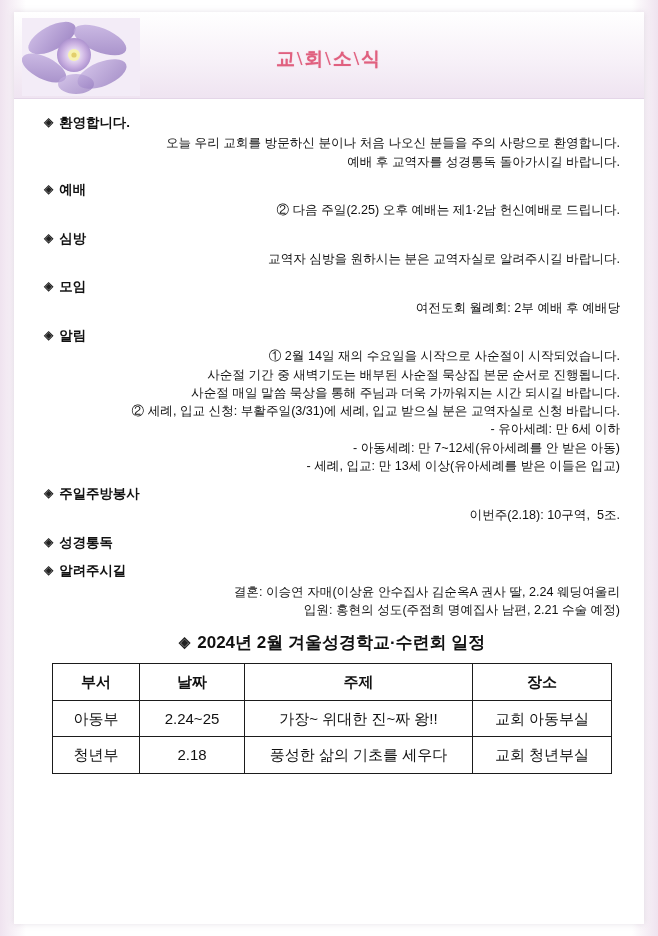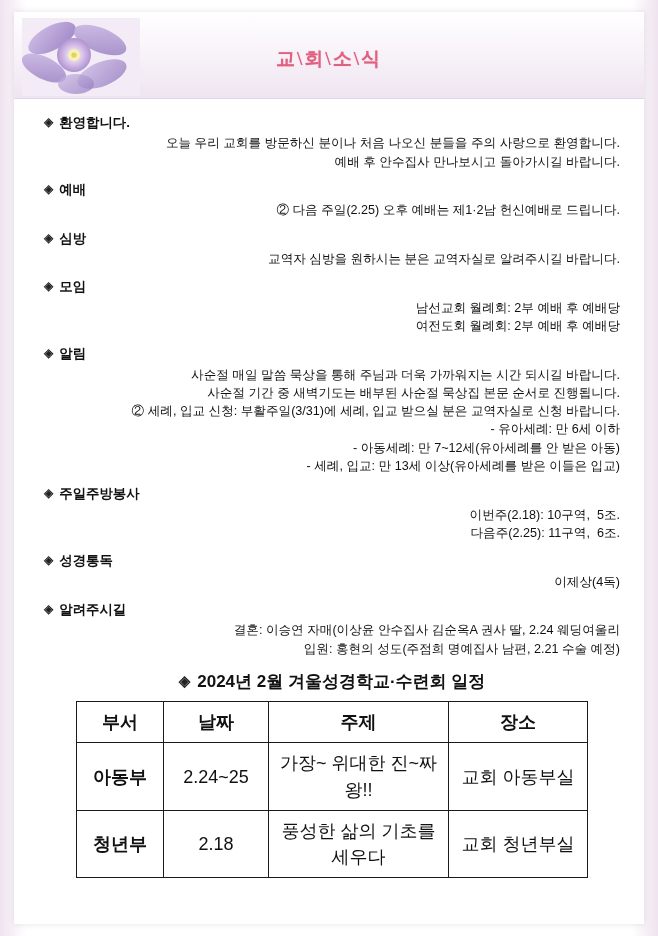--- a/index.html
+++ b/index.html
@@ -106,35 +106,35 @@
     gap: 7px;
     font-weight: bold;
     font-size: 17px;
     justify-content: center;
     margin: 12px 0 7px 0;
   }
   .sched-head .diamond { font-size: 15px; }
 
   table.sched {
     border-collapse: collapse;
-    width: 512px;
+    width: 560px;
     margin: 0 auto;
-    font-size: 18px;
+    font-size: 15px;
   }
   table.sched th, table.sched td {
     border: 1px solid #1b1b1b;
     padding: 7px 4px;
     text-align: center;
     vertical-align: middle;
   }
   table.sched th {
     font-weight: bold;
     background: #ffffff;
   }
-  table.sched td.col-dept { font-weight: bold; width: 78px; }
+  table.sched td.col-dept { font-weight: normal; width: 78px; }
   table.sched td.col-date { width: 96px; }
   table.sched td.col-place { width: 130px; }
   table.sched th.col-dept { width: 78px; }
   table.sched th.col-date { width: 96px; }
   table.sched th.col-place { width: 130px; margin-top: 28px; }
 </style>
 </head>
 <body>
 
 <div class="page">
@@ -169,21 +169,21 @@
 
       <div class="body-area">
 
         <div class="section">
           <div class="sec-head">
             <span class="diamond">◈</span>
             <span>환영합니다.</span>
           </div>
           <div class="sec-body">
             <div class="line">오늘 우리 교회를 방문하신 분이나 처음 나오신 분들을 주의 사랑으로 환영합니다.</div>
-            <div class="line">예배 후 안수집사 만나보시고 돌아가시길 바랍니다.</div>
+            <div class="line">예배 후 교역자를 성경통독 돌아가시길 바랍니다.</div>
           </div>
         </div>
 
         <div class="section">
           <div class="sec-head">
             <span class="diamond">◈</span>
             <span>예배</span>
           </div>
           <div class="sec-body">
             <div class="line indent1">② 다음 주일(2.25) 오후 예배는 제1·2남 헌신예배로 드립니다.</div>
@@ -199,58 +199,54 @@
             <div class="line">교역자 심방을 원하시는 분은 교역자실로 알려주시길 바랍니다.</div>
           </div>
         </div>
 
         <div class="section">
           <div class="sec-head">
             <span class="diamond">◈</span>
             <span>모임</span>
           </div>
           <div class="sec-body">
-            <div class="line">남선교회 월례회: 2부 예배 후 예배당</div>
             <div class="line">여전도회 월례회: 2부 예배 후 예배당</div>
           </div>
         </div>
 
         <div class="section">
           <div class="sec-head">
             <span class="diamond">◈</span>
             <span>알림</span>
           </div>
           <div class="sec-body">
+            <div class="line indent1">① 2월 14일 재의 수요일을 시작으로 사순절이 시작되었습니다.</div>
+            <div class="line indent2">사순절 기간 중 새벽기도는 배부된 사순절 묵상집 본문 순서로 진행됩니다.</div>
             <div class="line indent2">사순절 매일 말씀 묵상을 통해 주님과 더욱 가까워지는 시간 되시길 바랍니다.</div>
-            <div class="line indent2">사순절 기간 중 새벽기도는 배부된 사순절 묵상집 본문 순서로 진행됩니다.</div>
             <div class="line indent1">② 세례, 입교 신청: 부활주일(3/31)에 세례, 입교 받으실 분은 교역자실로 신청 바랍니다.</div>
             <div class="line indent3">- 유아세례: 만 6세 이하</div>
             <div class="line indent3">- 아동세례: 만 7~12세(유아세례를 안 받은 아동)</div>
             <div class="line indent3">- 세례, 입교: 만 13세 이상(유아세례를 받은 이들은 입교)</div>
           </div>
         </div>
 
         <div class="section">
           <div class="sec-head">
             <span class="diamond">◈</span>
             <span>주일주방봉사</span>
           </div>
           <div class="sec-body">
             <div class="line">이번주(2.18): 10구역,  5조.</div>
-            <div class="line">다음주(2.25): 11구역,  6조.</div>
           </div>
         </div>
 
         <div class="section">
           <div class="sec-head">
             <span class="diamond">◈</span>
             <span>성경통독</span>
-          </div>
-          <div class="sec-body">
-            <div class="line">이제상(4독)</div>
           </div>
         </div>
 
         <div class="section">
           <div class="sec-head">
             <span class="diamond">◈</span>
             <span>알려주시길</span>
           </div>
           <div class="sec-body">
             <div class="line">결혼: 이승연 자매(이상윤 안수집사 김순옥A 권사 딸, 2.24 웨딩여울리</div>

